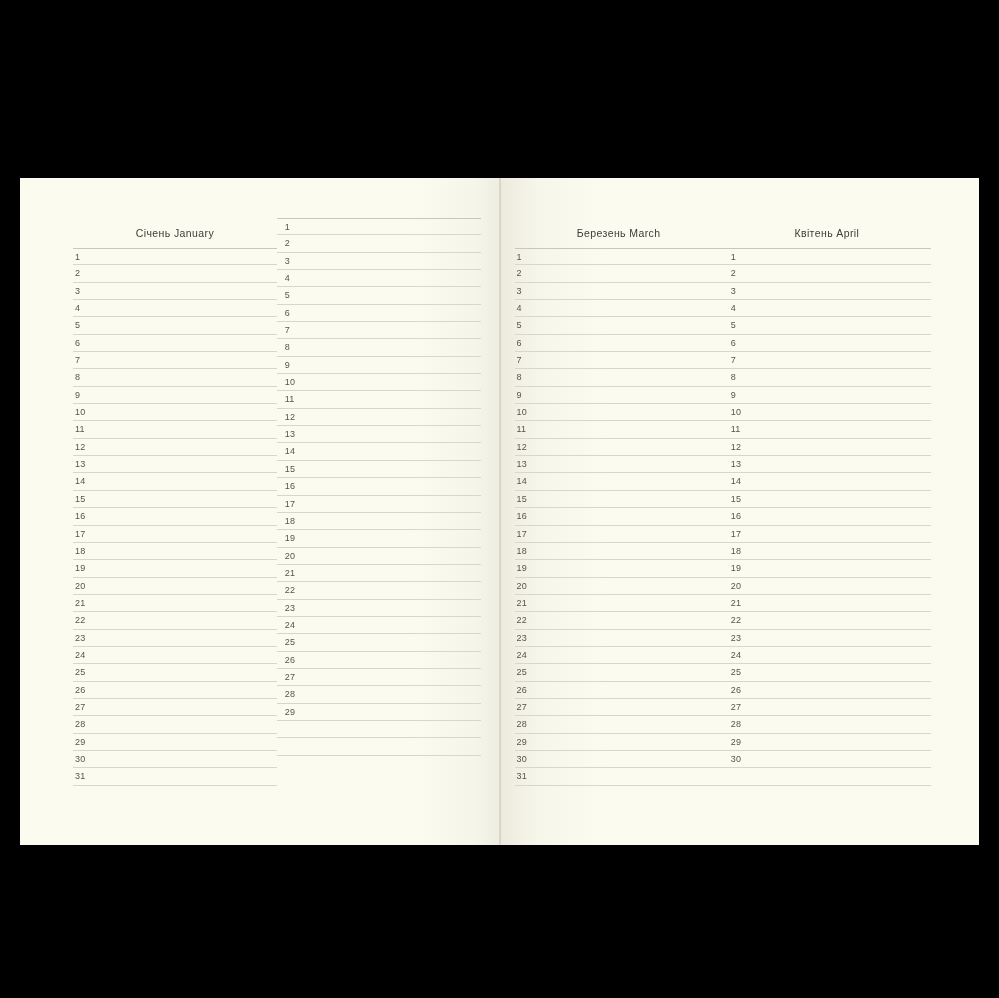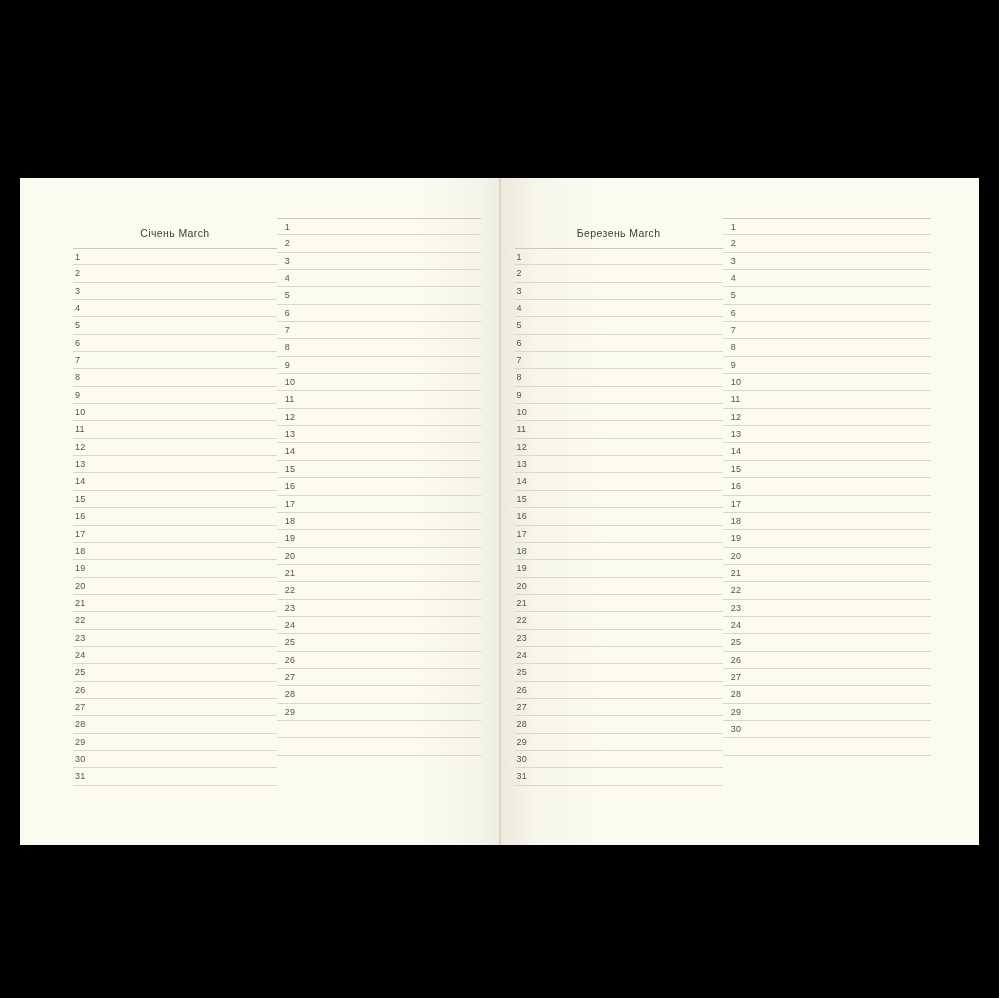--- a/index.html
+++ b/index.html
@@ -127,21 +127,21 @@
 <body>
 
 <div id="stage">
 
   <div id="spread">
 
     <div class="page left">
       <div class="page-inner">
         <div class="columns">
           <div class="col first">
-            <div class="col-title">Січень March</div>
+            <div class="col-title">Січень January</div>
             <div class="rows">
               <div class="row">
                   <span class="num">1</span>
                 </div>
               <div class="row">
                   <span class="num">2</span>
                 </div>
               <div class="row">
                   <span class="num">3</span>
                 </div>
@@ -424,20 +424,21 @@
                 </div>
               <div class="row">
                   <span class="num">30</span>
                 </div>
               <div class="row">
                   <span class="num">31</span>
                 </div>
             </div>
           </div>
           <div class="col second">
+            <div class="col-title">Квітень April</div>
             <div class="rows">
               <div class="row">
                   <span class="num">1</span>
                 </div>
               <div class="row">
                   <span class="num">2</span>
                 </div>
               <div class="row">
                   <span class="num">3</span>
                 </div>

